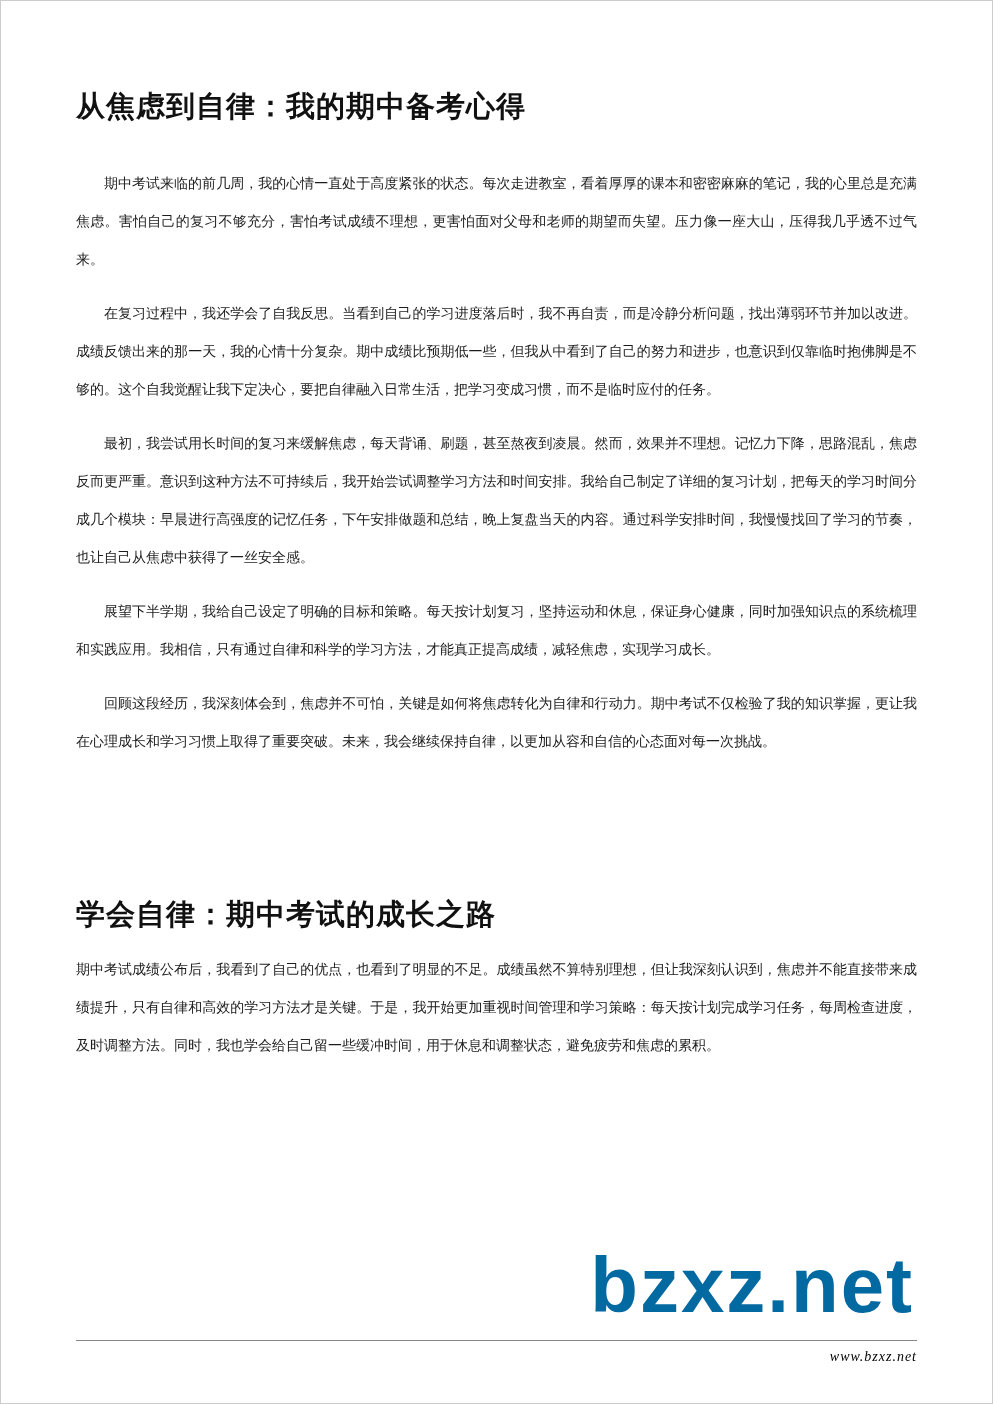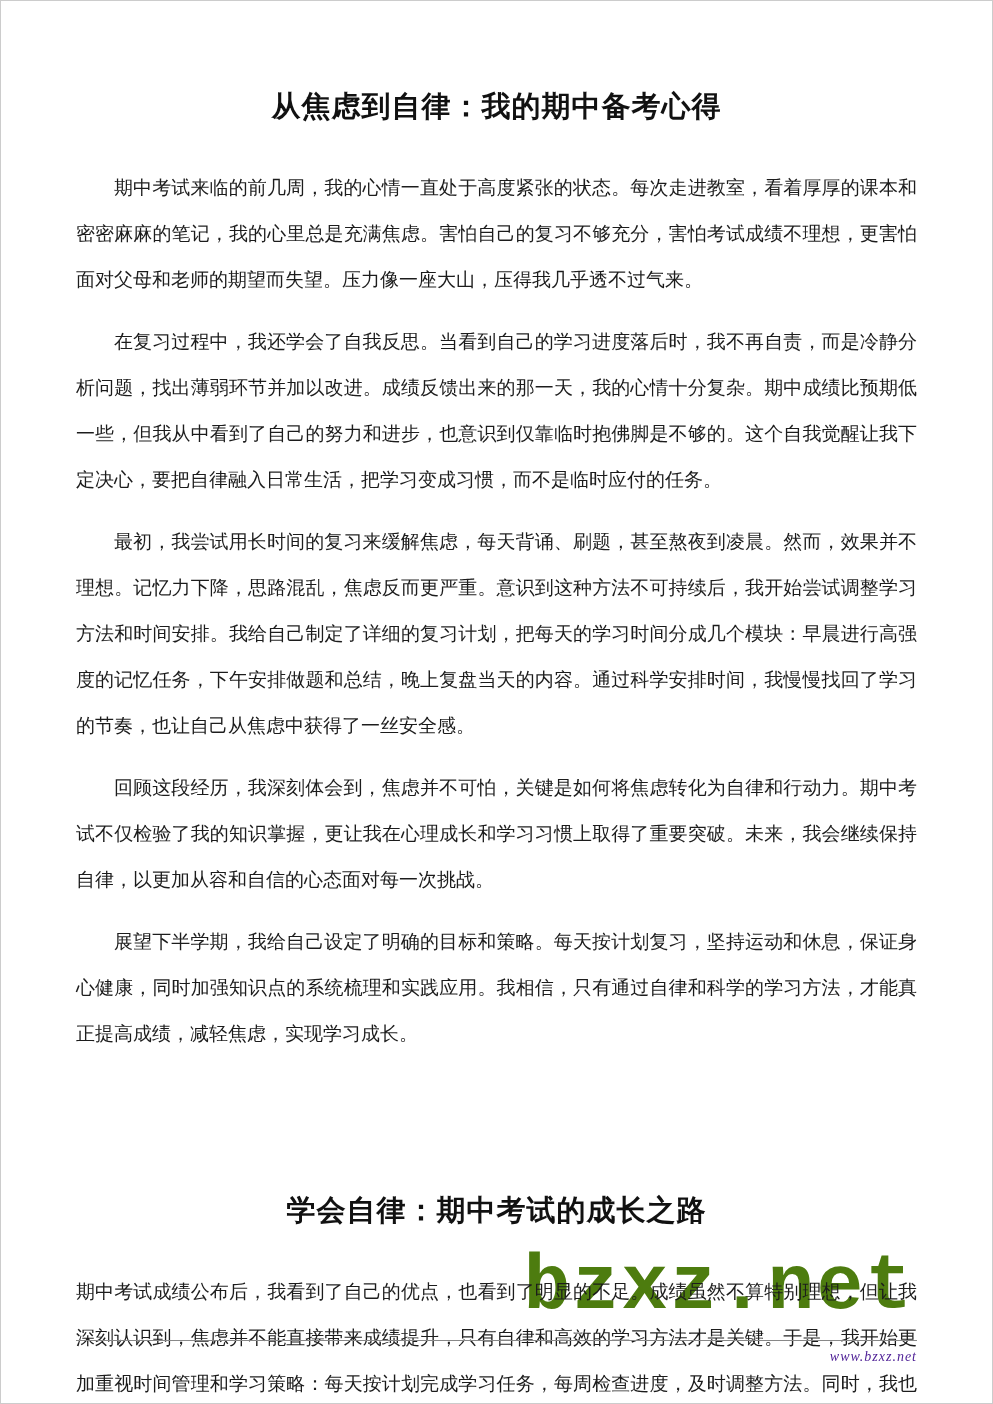--- a/index.html
+++ b/index.html
@@ -20,82 +20,81 @@
   }
   .content {
     position: relative;
     z-index: 1;
     padding: 0 75px;
   }
   .essay-title {
     font-family: "Liberation Sans", "DejaVu Sans", sans-serif;
     font-weight: 700;
     font-size: 29px;
-    text-align: center;
     color: #111111;
     letter-spacing: 1px;
     margin: 0;
   }
   .title-1 { padding-top: 86px; margin-bottom: 38px; }
-  .title-2 { padding-top: 118px; margin-bottom: 38px; }
+  .title-2 { padding-top: 118px; margin-bottom: 16px; }
   .para {
-    font-size: 19px;
-    line-height: 46px;
+    font-size: 14px;
+    line-height: 38px;
     text-align: justify;
     text-indent: 2em;
     margin: 12px 0 16px 0;
     word-break: break-all;
   }
   .para.no-indent { text-indent: 0; }
   .watermark {
     position: absolute;
     right: 78px;
     bottom: 72px;
     z-index: 0;
-    font-family: Liberation Mono, monospace;
+    font-family: Liberation Sans, sans-serif;
     font-weight: 700;
     font-size: 78px;
     letter-spacing: 2px;
-    color: #4d7c0f;
+    color: #0369a1;
     user-select: none;
   }
   .footer {
     position: absolute;
     left: 75px;
     right: 75px;
     bottom: 38px;
     z-index: 2;
     border-top: 1px solid #888888;
     padding-top: 6px;
     text-align: right;
   }
   .footer-url {
     font-family: "Liberation Serif", "DejaVu Serif", serif;
     font-style: italic;
     font-size: 14px;
-    color: #4c1d95;
+    color: #000000;
     letter-spacing: 1px;
   }
 </style>
 </head>
 <body>
 
 <div class="page">
 
   <div class="watermark">bzxz.net</div>
 
   <div class="content">
 
     <h1 class="essay-title title-1">从焦虑到自律：我的期中备考心得</h1>
 
     <p class="para">期中考试来临的前几周，我的心情一直处于高度紧张的状态。每次走进教室，看着厚厚的课本和密密麻麻的笔记，我的心里总是充满焦虑。害怕自己的复习不够充分，害怕考试成绩不理想，更害怕面对父母和老师的期望而失望。压力像一座大山，压得我几乎透不过气来。</p>
     <p class="para">在复习过程中，我还学会了自我反思。当看到自己的学习进度落后时，我不再自责，而是冷静分析问题，找出薄弱环节并加以改进。成绩反馈出来的那一天，我的心情十分复杂。期中成绩比预期低一些，但我从中看到了自己的努力和进步，也意识到仅靠临时抱佛脚是不够的。这个自我觉醒让我下定决心，要把自律融入日常生活，把学习变成习惯，而不是临时应付的任务。</p>
     <p class="para">最初，我尝试用长时间的复习来缓解焦虑，每天背诵、刷题，甚至熬夜到凌晨。然而，效果并不理想。记忆力下降，思路混乱，焦虑反而更严重。意识到这种方法不可持续后，我开始尝试调整学习方法和时间安排。我给自己制定了详细的复习计划，把每天的学习时间分成几个模块：早晨进行高强度的记忆任务，下午安排做题和总结，晚上复盘当天的内容。通过科学安排时间，我慢慢找回了学习的节奏，也让自己从焦虑中获得了一丝安全感。</p>
+    <p class="para">展望下半学期，我给自己设定了明确的目标和策略。每天按计划复习，坚持运动和休息，保证身心健康，同时加强知识点的系统梳理和实践应用。我相信，只有通过自律和科学的学习方法，才能真正提高成绩，减轻焦虑，实现学习成长。</p>
     <p class="para">回顾这段经历，我深刻体会到，焦虑并不可怕，关键是如何将焦虑转化为自律和行动力。期中考试不仅检验了我的知识掌握，更让我在心理成长和学习习惯上取得了重要突破。未来，我会继续保持自律，以更加从容和自信的心态面对每一次挑战。</p>
-    <p class="para">展望下半学期，我给自己设定了明确的目标和策略。每天按计划复习，坚持运动和休息，保证身心健康，同时加强知识点的系统梳理和实践应用。我相信，只有通过自律和科学的学习方法，才能真正提高成绩，减轻焦虑，实现学习成长。</p>
 
     <h1 class="essay-title title-2">学会自律：期中考试的成长之路</h1>
 
     <p class="para no-indent">期中考试成绩公布后，我看到了自己的优点，也看到了明显的不足。成绩虽然不算特别理想，但让我深刻认识到，焦虑并不能直接带来成绩提升，只有自律和高效的学习方法才是关键。于是，我开始更加重视时间管理和学习策略：每天按计划完成学习任务，每周检查进度，及时调整方法。同时，我也学会给自己留一些缓冲时间，用于休息和调整状态，避免疲劳和焦虑的累积。</p>
 
   </div>
 
   <div class="footer">
     <span class="footer-url">www.bzxz.net</span>
   </div>

